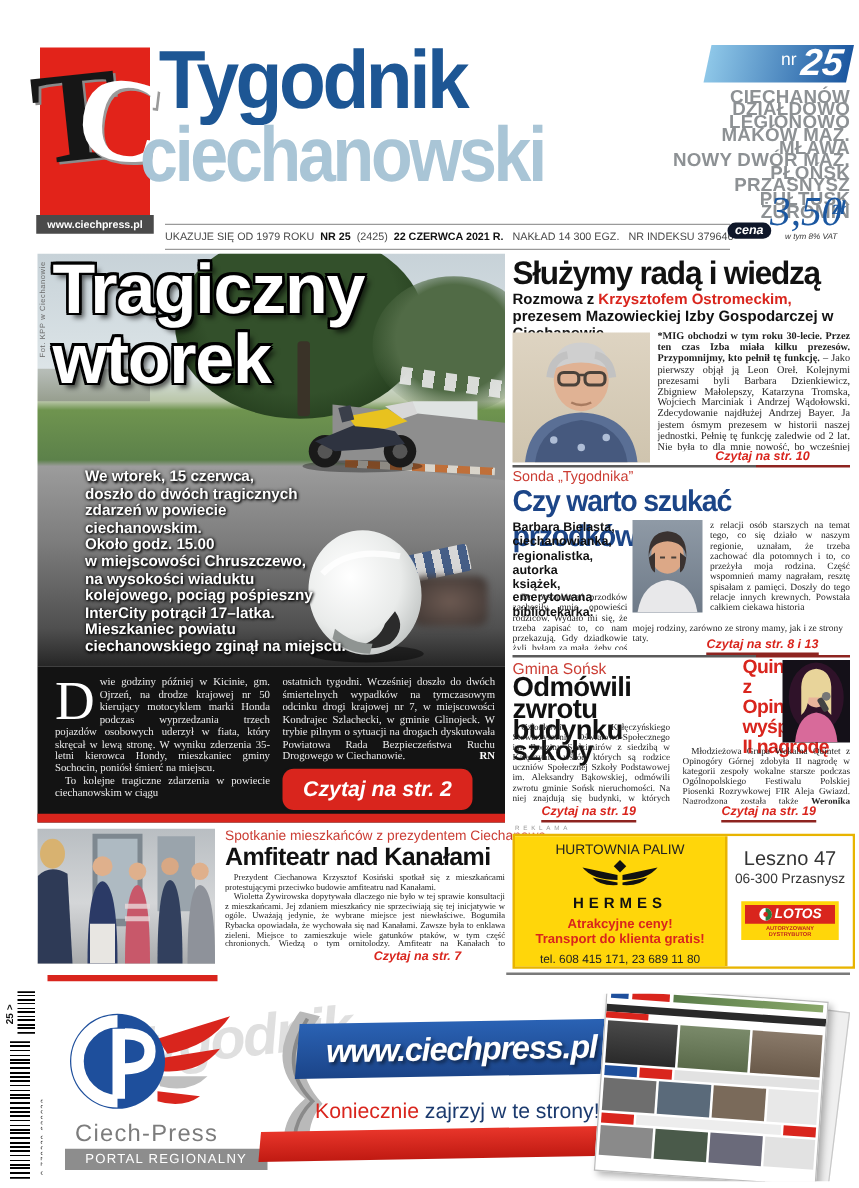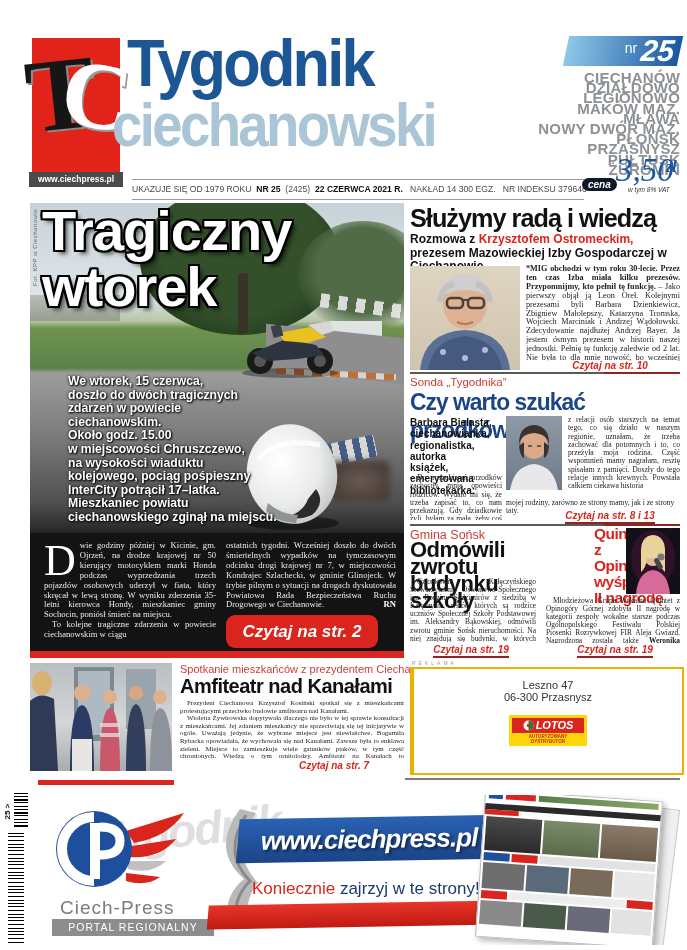--- a/index.html
+++ b/index.html
@@ -260,22 +260,36 @@
       
     </div>
   </div>
   <div class="abs readmore" style="left:264px;top:760px;width:140px;">
     <span>Czytaj na str. 7</span>
   </div>
   <div class="abs" style="left:38px;top:780px;width:136px;height:5px;background:#d9251d;"></div>
 
   <div class="abs" style="left:412px;top:660px;font-size:5px;letter-spacing:3px;color:#999;">REKLAMA</div>
   <div class="abs" style="left:410px;top:667px;width:270px;height:104px;border:2px solid #e8b400;background:#fff;display:flex;">
+    <div style="width:168px;background:#ffd60a;text-align:center;padding-top:5px;box-sizing:border-box;">
+      <div style="font-size:11px;color:#222;">HURTOWNIA PALIW</div>
+      <svg width="64" height="22" viewBox="0 0 64 22" style="margin-top:2px;">
+        <polygon points="32,0 37,5 32,10 27,5" fill="#111"></polygon>
+        <path d="M30 12 L2 6 Q10 16 30 16 Z" fill="#111"></path>
+        <path d="M34 12 L62 6 Q54 16 34 16 Z" fill="#111"></path>
+        <path d="M30 18 L10 14 Q16 21 30 20 Z" fill="#111"></path>
+        <path d="M34 18 L54 14 Q48 21 34 20 Z" fill="#111"></path>
+      </svg>
+      <div style="font-size:12px;font-weight:bold;letter-spacing:4px;color:#111;">HERMES</div>
+      <div style="font-size:10.5px;font-weight:bold;color:#d9251d;margin-top:4px;">Atrakcyjne ceny!</div>
+      <div style="font-size:10.5px;font-weight:bold;color:#d9251d;">Transport do klienta gratis!</div>
+      <div style="font-size:9.5px;color:#222;margin-top:5px;">tel. 608 415 171, 23 689 11 80</div>
+    </div>
     <div style="flex:1;background:#fff;border-left:2px solid #e8b400;text-align:center;padding-top:10px;box-sizing:border-box;">
-      <div style="font-size:11px;color:#333;">Leszno 47</div>
+      <div style="font-size:16px;color:#333;">Leszno 47</div>
       <div style="font-size:11px;color:#333;">06-300 Przasnysz</div>
       <div style="margin:12px auto 0 auto;width:72px;background:#ffd60a;padding:3px 3px 2px 3px;">
         <div style="background:#d9251d;color:#fff;font-weight:bold;font-style:italic;font-size:11px;line-height:15px;display:flex;align-items:center;justify-content:center;gap:2px;">
           <svg width="11" height="11" viewBox="0 0 12 12">
               <circle cx="6" cy="6" r="5.5" fill="#fff"></circle>
               <path d="M6 .5 A5.5 5.5 0 0 1 6 11.5 Z" fill="#2a7a3a"></path>
               <circle cx="6" cy="6" r="2" fill="#d9251d"></circle>
             </svg>
           <span>LOTOS</span>
         </div>

